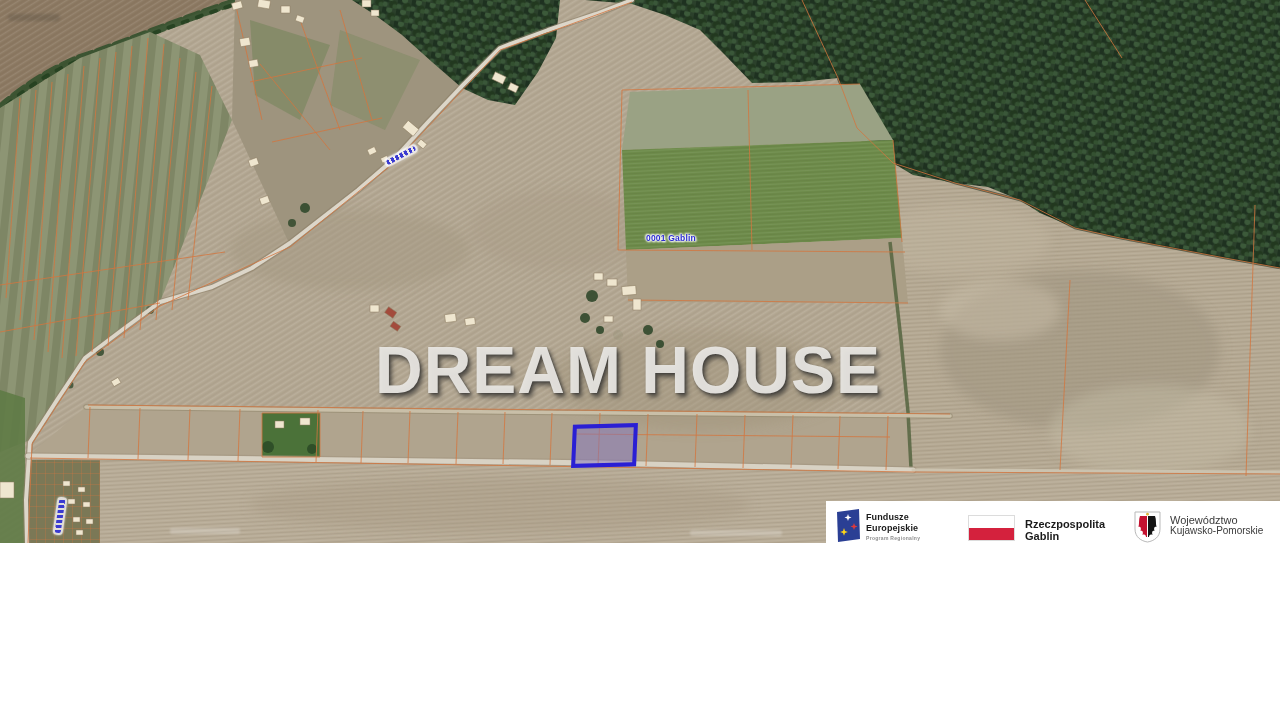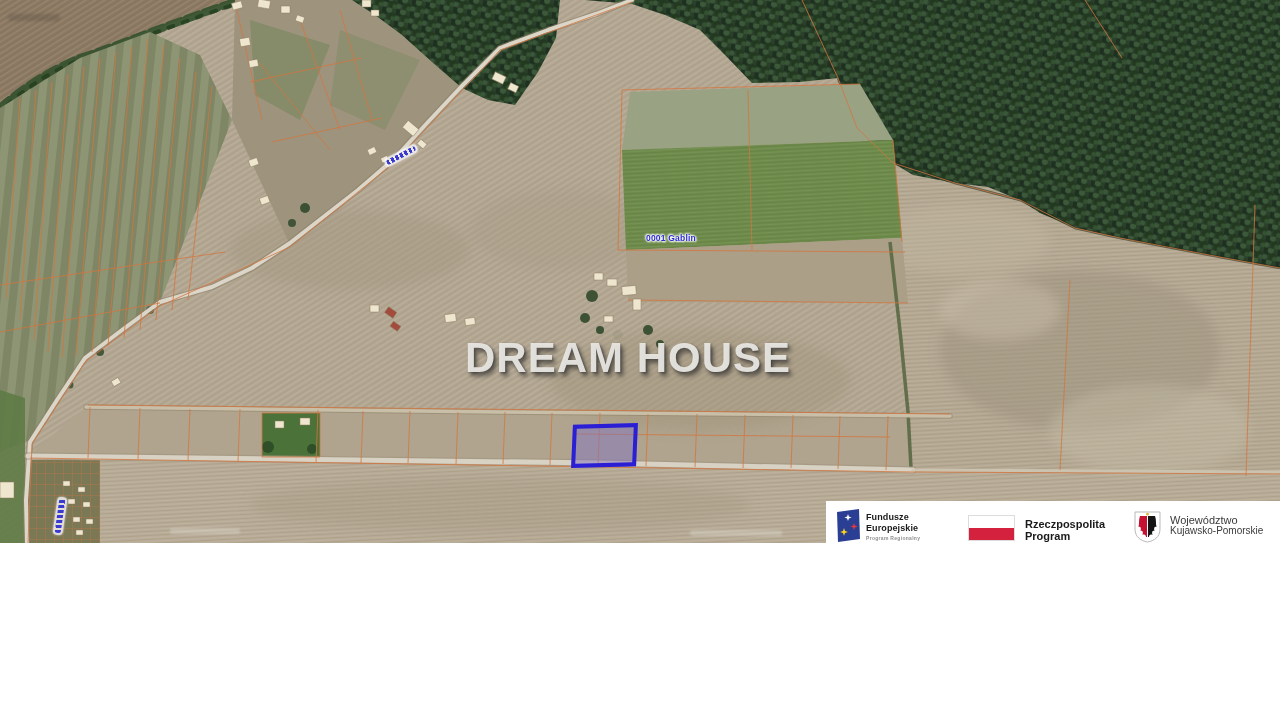--- a/index.html
+++ b/index.html
@@ -1,21 +1,21 @@
 <!DOCTYPE html>
 <html><head>
 <meta charset="utf-8">
 <style>
   html,body{margin:0;padding:0;background:#ffffff;}
   .page{position:relative;width:1280px;height:726px;background:#ffffff;overflow:hidden;
         font-family:"Liberation Sans","DejaVu Sans",sans-serif;}
   .map{position:absolute;left:0;top:0;width:1280px;height:543px;overflow:hidden;background:#b7ab97;}
   .map svg{display:block;}
   .watermark{position:absolute;left:0;top:337px;width:1256px;text-align:center;
-    font-size:42px;line-height:1;font-weight:900;letter-spacing:1px;
+    font-size:66px;line-height:1;font-weight:900;letter-spacing:1px;
     color:rgba(233,231,227,0.95);
     text-shadow:3px 4px 4px rgba(40,40,40,0.65),1px 1px 2px rgba(60,60,60,0.5);
     user-select:none;white-space:nowrap;}
   .district-label{position:absolute;left:646px;top:233px;font-size:8.5px;font-weight:bold;
     color:#2d2dd2;letter-spacing:.2px;
     text-shadow:0 0 2px #fff,0 0 2px #fff,0 0 3px #fff,1px 1px 2px #fff,-1px -1px 2px #fff;}
   .road-label{position:absolute;background:rgba(250,250,255,0.78);border-radius:4px;
     box-shadow:0 0 2px rgba(255,255,255,.9);}
   .rl-1{left:383px;top:151px;width:36px;height:9px;transform:rotate(-28deg);}
   .rl-2{left:55px;top:497px;width:10px;height:38px;transform:rotate(8deg);}
@@ -255,21 +255,21 @@
         <div class="l">Europejskie</div>
         <div class="l3">Program Regionalny</div>
       </div>
 
       <div class="abs pl-flag" style="left:142px;top:14px;">
         <div class="w"></div>
         <div class="r"></div>
       </div>
       <div class="abs" style="left:199px;top:17px;">
         <div style="font-size:11px;font-weight:bold;color:#1a1a1a;line-height:12px;">Rzeczpospolita</div>
-        <div style="font-size:11px;font-weight:bold;color:#1a1a1a;line-height:12px;">Program</div>
+        <div style="font-size:11px;font-weight:bold;color:#1a1a1a;line-height:12px;">Gablin</div>
       </div>
 
       <svg class="abs" width="27" height="32" viewBox="0 0 27 32" style="left:308px;top:10px;">
         <path d="M1,1 H26 V18 C26,26 20,30 13.5,31 C7,30 1,26 1,18 Z" fill="#ffffff" stroke="#b9b9b9" stroke-width="1"></path>
         <circle cx="13.5" cy="3.2" r="1.4" fill="#e0b63c"></circle>
         <path d="M6,5 C4.5,9 5.5,12 4.5,16 C6.5,15 7.5,17 6.5,20 C8.5,19 9.5,21 8.5,24 C10.5,23 12,24 12,26 L13,26 L13,5 Z" fill="#c41230"></path>
         <path d="M21,5 C22.5,9 21.5,12 22.5,16 C20.5,15 19.5,17 20.5,20 C18.5,19 17.5,21 18.5,24 C16.5,23 15,24 15,26 L14,26 L14,5 Z" fill="#141414"></path>
       </svg>
       <div class="abs" style="left:344px;top:15px;">
         <div style="font-size:11px;color:#3a3a3a;line-height:9.5px;">Województwo</div>

